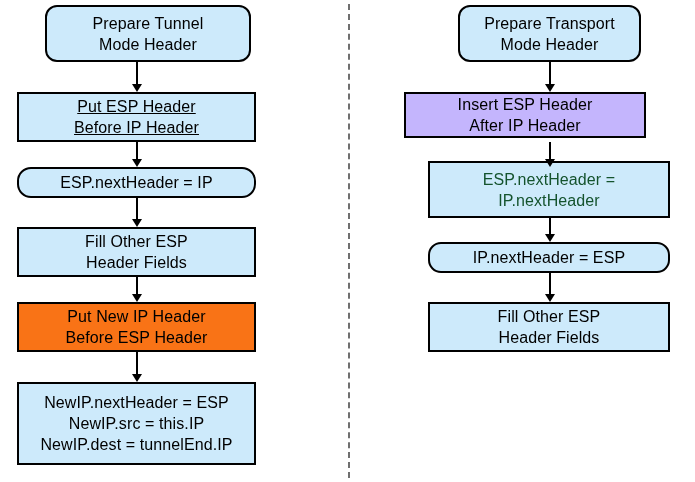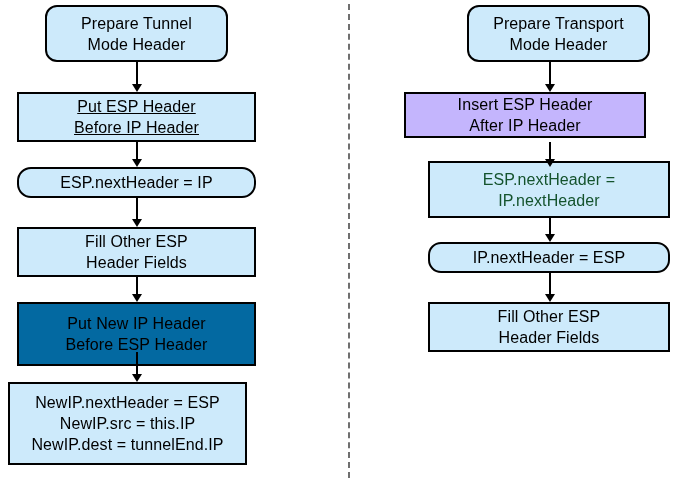--- a/index.html
+++ b/index.html
@@ -66,49 +66,49 @@
 </style>
 </head>
 <body>
 
 <div id="canvas">
 
   <div class="divider" id="divider" style="left: 348px; border-left-color: rgb(111, 111, 111);"></div>
 
   <div>
 
-    <div class="node rounded" id="n-l0" style="left: 45px; top: 5px; width: 183px; height: 57px; background: rgb(205, 234, 251); border-color: rgb(0, 0, 0); color: rgb(0, 0, 0);">Prepare Tunnel
+    <div class="node rounded" id="n-l0" style="left: 45px; top: 5px; width: 206px; height: 57px; background: rgb(205, 234, 251); border-color: rgb(0, 0, 0); color: rgb(0, 0, 0);">Prepare Tunnel
 Mode Header</div>
     <div class="node" id="n-l1" style="left: 17px; top: 92px; width: 239px; height: 50px; background: rgb(205, 234, 251); border-color: rgb(0, 0, 0); color: rgb(0, 0, 0); text-decoration: underline;">Put ESP Header
 Before IP Header</div>
     <div class="node" id="n-l2" style="left: 17px; top: 167px; width: 239px; height: 31px; background: rgb(205, 234, 251); border-color: rgb(0, 0, 0); color: rgb(0, 0, 0); border-radius: 14px;">ESP.nextHeader = IP</div>
     <div class="node" id="n-l3" style="left: 17px; top: 227px; width: 239px; height: 50px; background: rgb(205, 234, 251); border-color: rgb(0, 0, 0); color: rgb(0, 0, 0);">Fill Other ESP
 Header Fields</div>
-    <div class="node" id="n-l4" style="left: 17px; top: 302px; width: 239px; height: 64px; background: #0369a1; border-color: rgb(0, 0, 0); color: rgb(0, 0, 0);">Put New IP Header
+    <div class="node" id="n-l4" style="left: 17px; top: 302px; width: 239px; height: 50px; background: #f97316; border-color: rgb(0, 0, 0); color: rgb(0, 0, 0);">Put New IP Header
 Before ESP Header</div>
-    <div class="node" id="n-l5" style="left: 8px; top: 382px; width: 239px; height: 83px; background: rgb(205, 234, 251); border-color: rgb(0, 0, 0); color: rgb(0, 0, 0);">NewIP.nextHeader = ESP
+    <div class="node" id="n-l5" style="left: 17px; top: 382px; width: 239px; height: 83px; background: rgb(205, 234, 251); border-color: rgb(0, 0, 0); color: rgb(0, 0, 0);">NewIP.nextHeader = ESP
 NewIP.src = this.IP
 NewIP.dest = tunnelEnd.IP</div>
 
     <div class="connector" id="c-l0" style="left: 136px; top: 62px; height: 22px; border-left-color: rgb(0, 0, 0);"></div>
     <div class="arrowhead" id="a-l0" style="left: 132px; top: 84px; border-top-color: rgb(0, 0, 0);"></div>
     <div class="connector" id="c-l1" style="left: 136px; top: 142px; height: 17px; border-left-color: rgb(0, 0, 0);"></div>
     <div class="arrowhead" id="a-l1" style="left: 132px; top: 159px; border-top-color: rgb(0, 0, 0);"></div>
     <div class="connector" id="c-l2" style="left: 136px; top: 198px; height: 21px; border-left-color: rgb(0, 0, 0);"></div>
     <div class="arrowhead" id="a-l2" style="left: 132px; top: 219px; border-top-color: rgb(0, 0, 0);"></div>
     <div class="connector" id="c-l3" style="left: 136px; top: 277px; height: 17px; border-left-color: rgb(0, 0, 0);"></div>
     <div class="arrowhead" id="a-l3" style="left: 132px; top: 294px; border-top-color: rgb(0, 0, 0);"></div>
     <div class="connector" id="c-l4" style="left: 136px; top: 352px; height: 22px; border-left-color: rgb(0, 0, 0);"></div>
     <div class="arrowhead" id="a-l4" style="left: 132px; top: 374px; border-top-color: rgb(0, 0, 0);"></div>
 
   </div>
 
   <div>
 
-    <div class="node rounded" id="n-r0" style="left: 458px; top: 5px; width: 183px; height: 57px; background: rgb(205, 234, 251); border-color: rgb(0, 0, 0); color: rgb(0, 0, 0); margin-left: 9px;">Prepare Transport
+    <div class="node rounded" id="n-r0" style="left: 458px; top: 5px; width: 183px; height: 57px; background: rgb(205, 234, 251); border-color: rgb(0, 0, 0); color: rgb(0, 0, 0);">Prepare Transport
 Mode Header</div>
     <div class="node" id="n-r1" style="left: 404px; top: 92px; width: 242px; height: 46px; background: #c4b5fd; border-color: rgb(0, 0, 0); color: rgb(0, 0, 0);">Insert ESP Header
 After IP Header</div>
     <div class="node" id="n-r2" style="left: 428px; top: 161px; width: 242px; height: 57px; background: rgb(205, 234, 251); border-color: rgb(0, 0, 0); color: #14532d;">ESP.nextHeader =
 IP.nextHeader</div>
     <div class="node" id="n-r3" style="left: 428px; top: 242px; width: 242px; height: 31px; background: rgb(205, 234, 251); border-color: rgb(0, 0, 0); color: rgb(0, 0, 0); border-radius: 13px;">IP.nextHeader = ESP</div>
     <div class="node" id="n-r4" style="left: 428px; top: 302px; width: 242px; height: 50px; background: rgb(205, 234, 251); border-color: rgb(0, 0, 0); color: rgb(0, 0, 0);">Fill Other ESP
 Header Fields</div>
 
     <div class="connector" id="c-r0" style="left: 549px; top: 62px; height: 22px; border-left-color: rgb(0, 0, 0);"></div>

